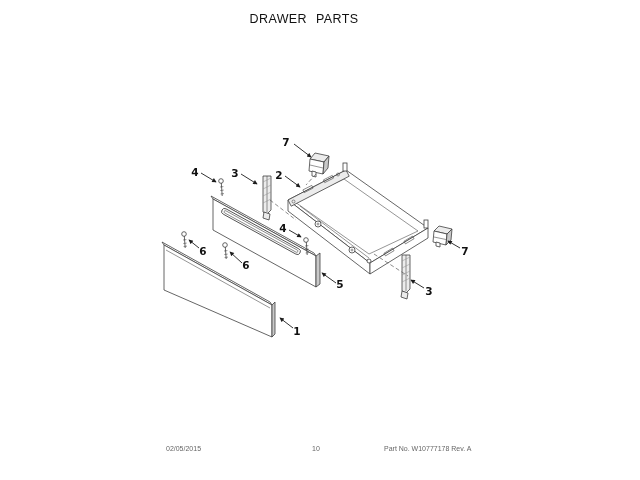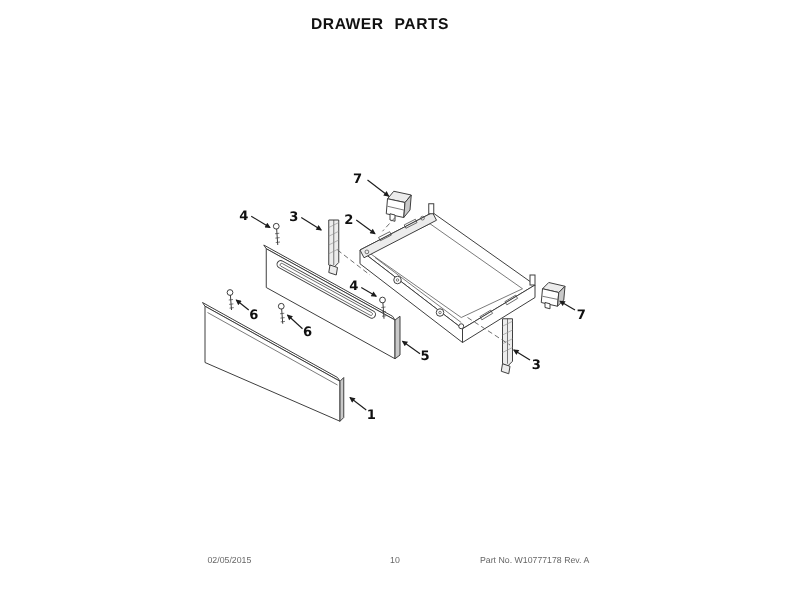--- a/index.html
+++ b/index.html
@@ -1,19 +1,19 @@
 <!DOCTYPE html>
 <html><head>
 <meta charset="utf-8">
 <style>
   html,body{margin:0;padding:0;background:#fff;}
   body{width:640px;height:480px;position:relative;overflow:hidden;
        font-family:"Liberation Sans",sans-serif;}
   .page-title{position:absolute;top:12px;left:0;width:608px;text-align:center;
-       font-size:12.5px;font-weight:bold;letter-spacing:.4px;word-spacing:5px;color:#111;}
+       font-size:12.5px;font-weight:normal;letter-spacing:.4px;word-spacing:5px;color:#111;}
   .diagram-svg{position:absolute;left:0;top:0;}
   .footer{position:absolute;top:445px;left:0;width:640px;font-size:7px;color:#666;}
   .footer .f-date{position:absolute;left:166px;top:0;}
   .footer .f-page{position:absolute;left:296px;top:0;width:40px;text-align:center;}
   .footer .f-part{position:absolute;left:384px;top:0;width:94px;}
   
   .ln{stroke:#3f3f3f;stroke-width:.8;fill:none;}
   .tn{stroke:#3f3f3f;stroke-width:.55;fill:none;}
   .fw{fill:#ffffff;stroke:#3f3f3f;stroke-width:.8;}
   .fg{fill:#ececec;stroke:#3f3f3f;stroke-width:.8;}

